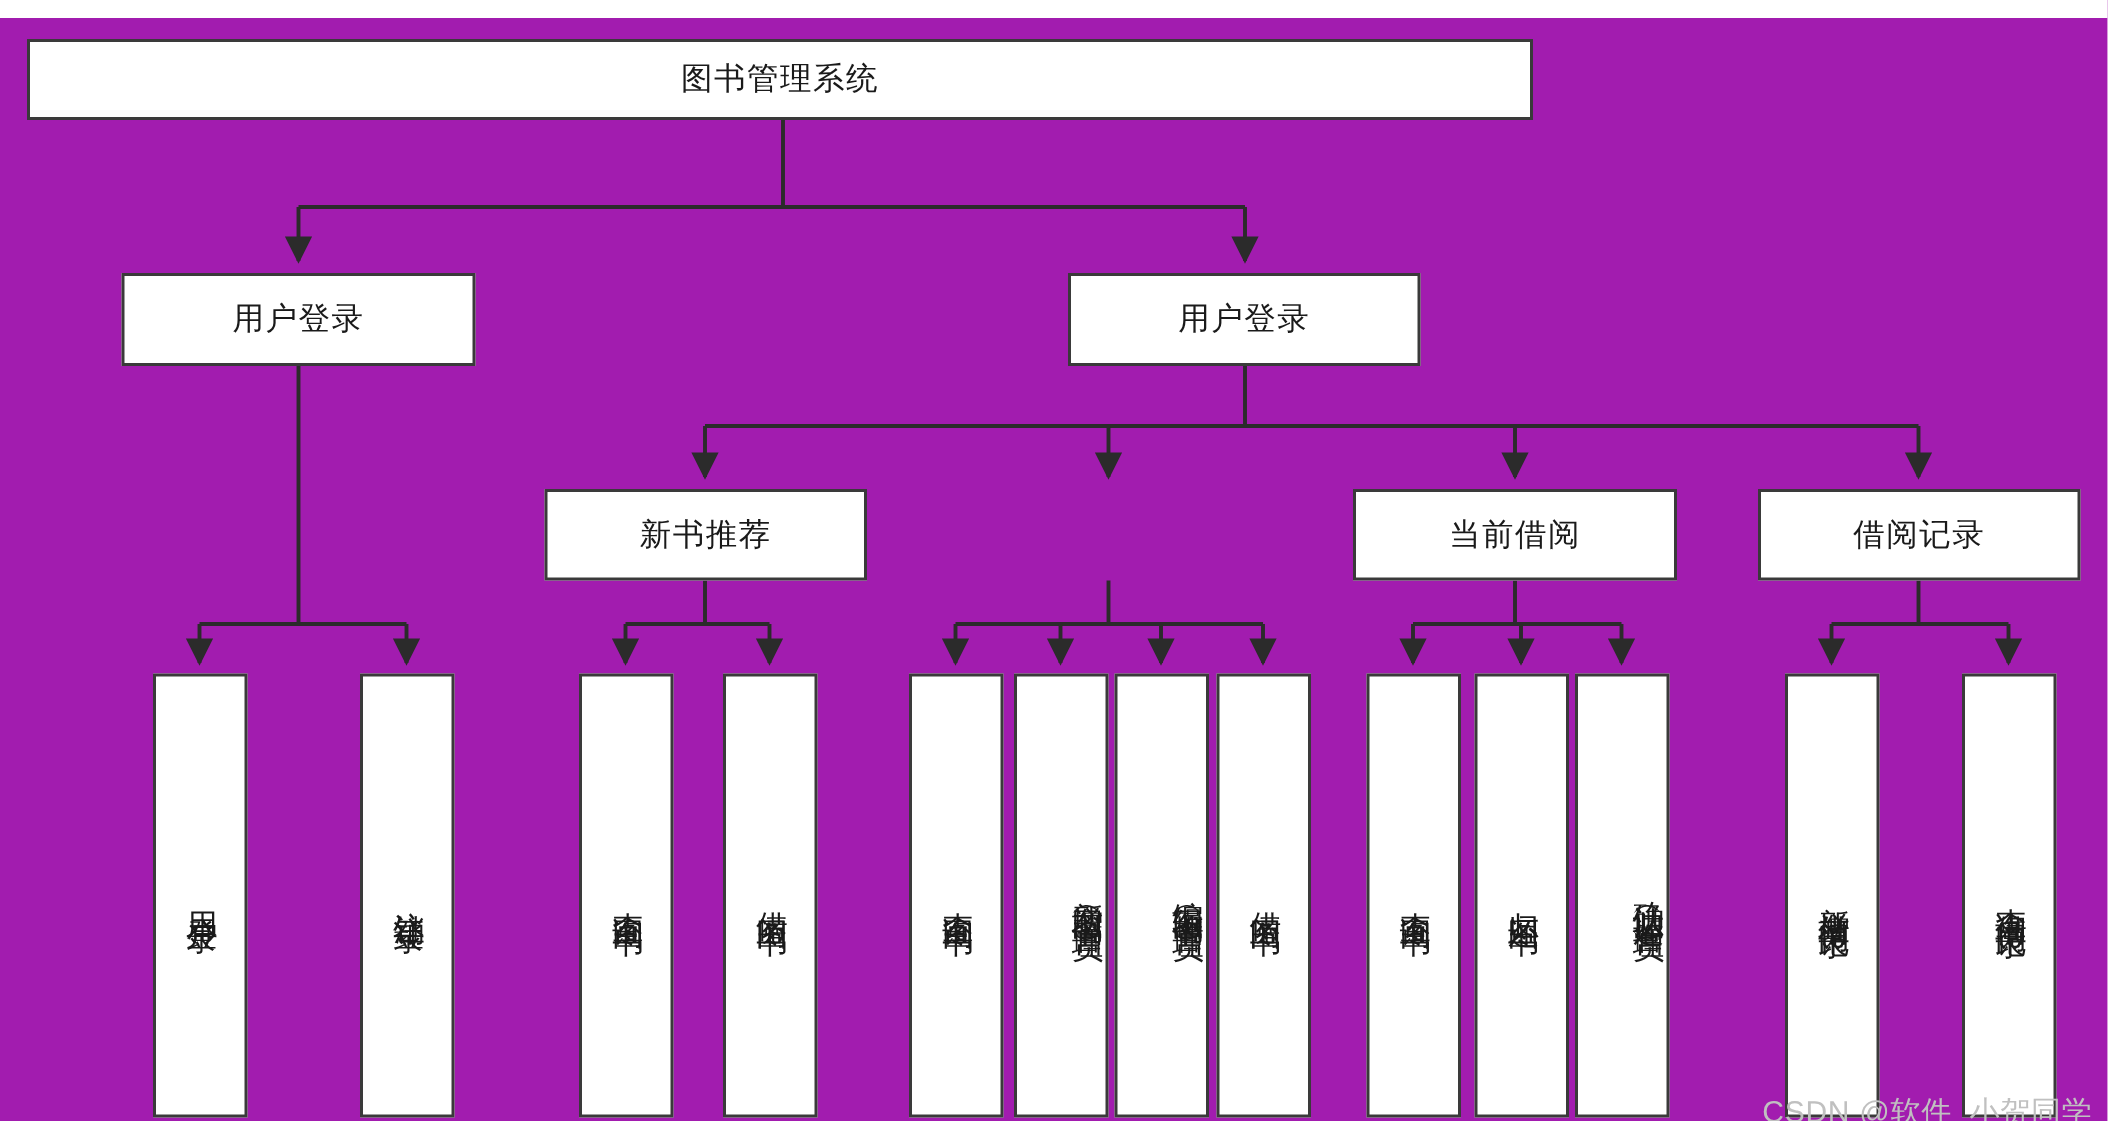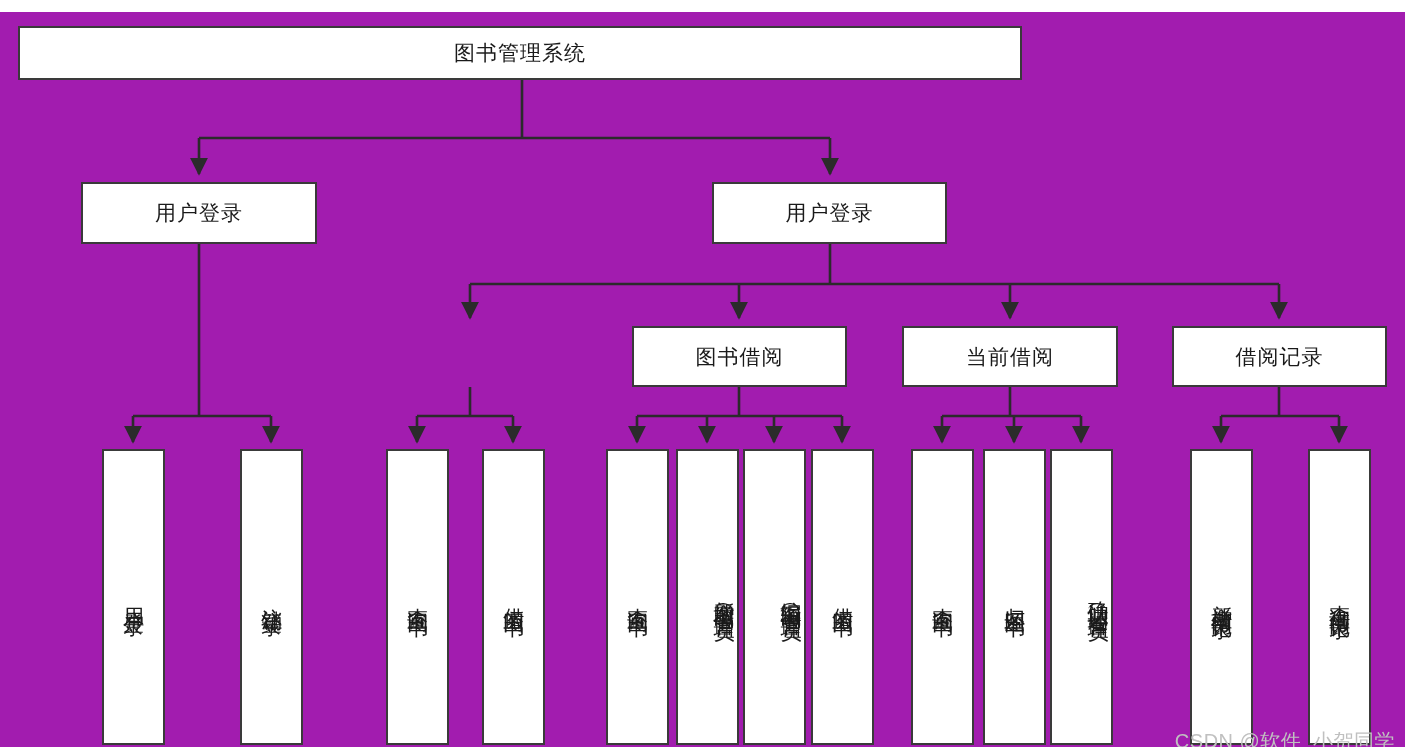--- a/index.html
+++ b/index.html
@@ -126,22 +126,22 @@
     <span>图书管理系统</span>
   </div>
 
   <div class="node horiz" style="left:81px; top:170px; width:236px; height:62px;">
     <span>用户登录</span>
   </div>
   <div class="node horiz" style="left:712px; top:170px; width:235px; height:62px;">
     <span>用户登录</span>
   </div>
 
-  <div class="node horiz" style="left:632px; top:314px; width:215px; height:61px;">
-    <span>图书借阅</span>
+  <div class="node horiz" style="left:363px; top:314px; width:215px; height:61px;">
+    <span>新书推荐</span>
   </div>
   <div class="node horiz" style="left:1172px; top:314px; width:215px; height:61px;">
     <span>借阅记录</span>
   </div>
   <div class="node horiz" style="left:902px; top:314px; width:216px; height:61px;">
     <span>当前借阅</span>
   </div>
 
   <div class="node vert" style="left:102px; top:437px; width:63px; height:296px;">
     <span class="vtext">用户登录</span>

